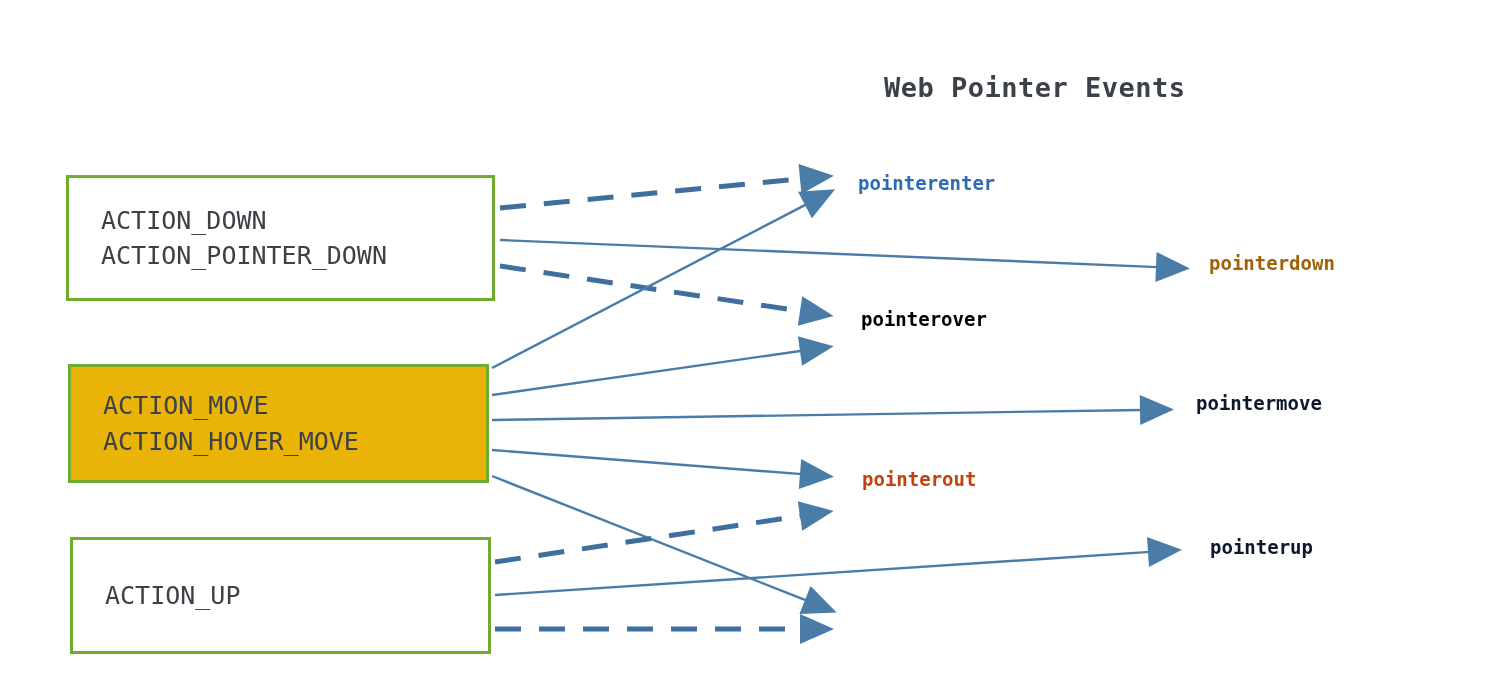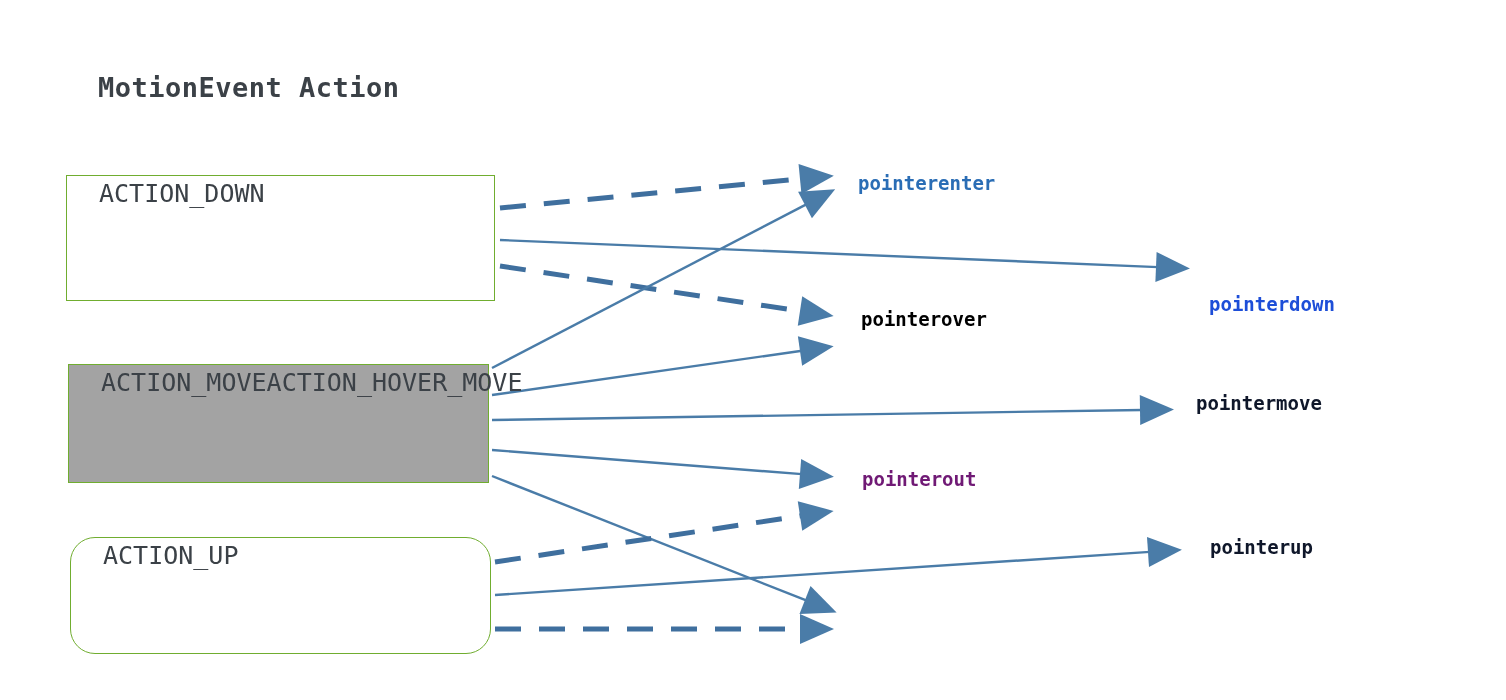--- a/index.html
+++ b/index.html
@@ -29,25 +29,25 @@
     font-family: "DejaVu Sans Mono", "Liberation Mono", monospace;
     font-size: 27px;
     font-weight: 700;
     color: #3b4147;
     letter-spacing: 0.5px;
     white-space: nowrap;
   }
   .action-box {
     position: absolute;
     box-sizing: border-box;
-    border: 1px solid #a21caf;
+    border: 3px solid #a21caf;
     background: #ffffff;
     display: flex;
-    flex-direction: row;
-    justify-content: space-between;
+    flex-direction: column;
+    justify-content: center;
     padding-left: 32px;
   }
   .action-line {
     font-family: "DejaVu Sans Mono", "Liberation Mono", monospace;
     font-size: 25px;
     font-weight: 400;
     color: #3b4147;
     line-height: 1.42;
     white-space: nowrap;
     letter-spacing: 0px;
@@ -107,36 +107,37 @@
       <g>
         <line x1="495" y1="595" x2="1149.9956778388726" y2="551.8685847671187" stroke="#4a7ca8" stroke-width="2.4"></line>
         <polygon points="1181.9265232608323,549.7659410410172 1148.98561424661,566.9675837915436 1147.01438575339,537.0324162084564" fill="#4a7ca8"></polygon>
       </g>
       <g>
         <line x1="495" y1="629" x2="802" y2="629" stroke="#3f6f9e" stroke-width="5" stroke-dasharray="26 18"></line>
         <polygon points="834,629 800,644 800,614" fill="#4a7ca8"></polygon>
       </g>
     </svg>
 
-  <div class="col-header" id="hdr-left" style="left: 98px; top: 72px;"><span>MotionEvent Action</span></div>
 
+  <div class="col-header" id="hdr-right" style="left: 884px; top: 72px;"><span>Web Pointer Events</span></div>
 
   <div class="action-box" id="box-0" style="left: 66px; top: 175px; width: 429px; height: 126px; border-color: rgb(112, 173, 47); background: rgb(255, 255, 255);">
     <div class="action-line">ACTION_DOWN</div>
+    <div class="action-line">ACTION_POINTER_DOWN</div>
   </div>
 
-  <div class="action-box" id="box-1" style="left: 68px; top: 364px; width: 421px; height: 119px; border-color: rgb(112, 173, 47); background: #a3a3a3;">
+  <div class="action-box" id="box-1" style="left: 68px; top: 364px; width: 421px; height: 119px; border-color: rgb(112, 173, 47); background: #eab308;">
     <div class="action-line">ACTION_MOVE</div>
     <div class="action-line">ACTION_HOVER_MOVE</div>
   </div>
 
-  <div class="action-box" id="box-2" style="left: 70px; top: 537px; width: 421px; height: 117px; border-color: rgb(112, 173, 47); background: rgb(255, 255, 255); border-radius: 25px;">
+  <div class="action-box" id="box-2" style="left: 70px; top: 537px; width: 421px; height: 117px; border-color: rgb(112, 173, 47); background: rgb(255, 255, 255);">
     <div class="action-line">ACTION_UP</div>
   </div>
 
   <div class="event-label" id="evt-0" style="left: 858px; top: 172px; color: rgb(42, 109, 181);">pointerenter</div>
-  <div class="event-label" id="evt-1" style="left: 1209px; top: 252px; color: #1d4ed8; margin-top: 41px;">pointerdown</div>
+  <div class="event-label" id="evt-1" style="left: 1209px; top: 252px; color: #a16207;">pointerdown</div>
   <div class="event-label" id="evt-2" style="left: 861px; top: 308px; color: #000000;">pointerover</div>
   <div class="event-label" id="evt-3" style="left: 1196px; top: 392px; color: #0f172a;">pointermove</div>
-  <div class="event-label" id="evt-4" style="left: 862px; top: 468px; color: #701a75;">pointerout</div>
+  <div class="event-label" id="evt-4" style="left: 862px; top: 468px; color: #c2410c;">pointerout</div>
   <div class="event-label" id="evt-5" style="left: 1210px; top: 536px; color: #0f172a;">pointerup</div>
 
 </div>
 
 </body></html>

